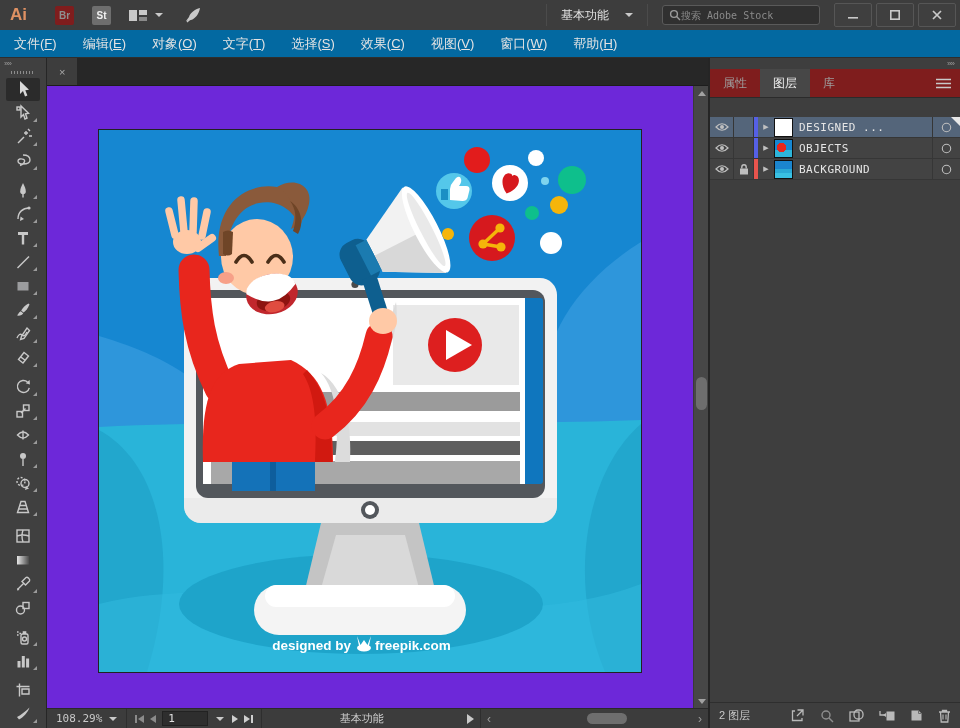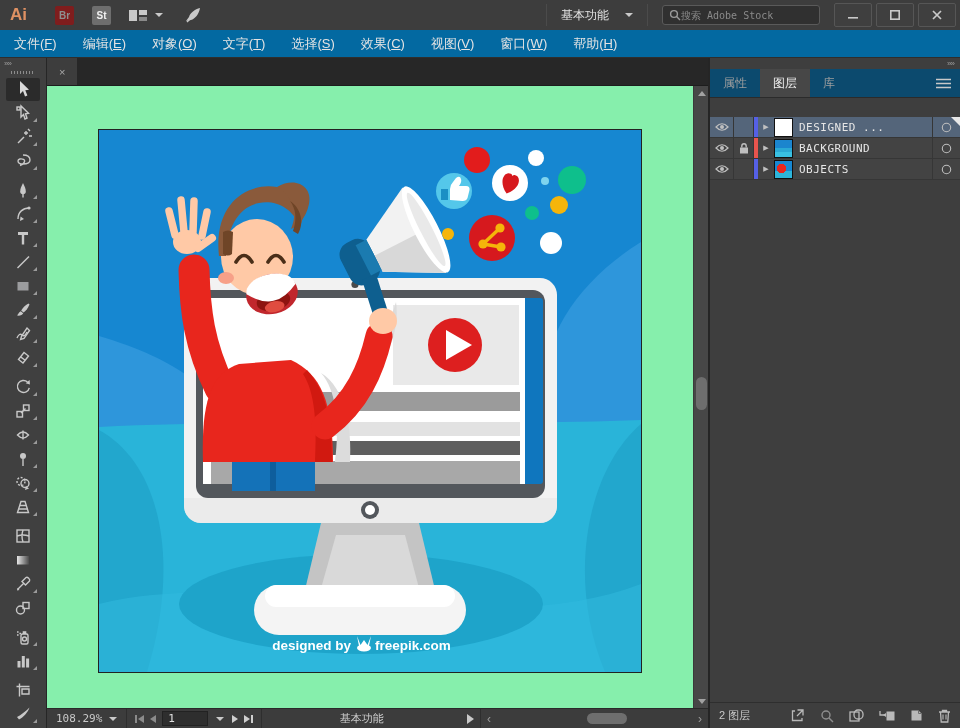--- a/index.html
+++ b/index.html
@@ -48,21 +48,21 @@
   .tool.active .box { background:#2B2B2B; }
   .tool .sub { position:absolute; right:3px; bottom:3px; width:0; height:0;
                border-left:4px solid transparent; border-bottom:4px solid #9B9B9B; }
 
   
   .canvas-col { flex:1; display:flex; flex-direction:column; min-width:0; }
   .tabstrip { height:28px; background:#272727; display:flex; align-items:stretch; border-bottom:1px solid #1D1D1D; }
   .doc-tab { background:#3D3D3D; display:flex; align-items:center; padding:0 12px; gap:14px; color:#DCDCDC;
              font-size:12px; }
   .doc-tab .close { color:#A8A8A8; font-size:11px; }
-  .canvas { flex:1; position:relative; background:#86efac; overflow:hidden; }
+  .canvas { flex:1; position:relative; background:#6d28d9; overflow:hidden; }
   .artboard { position:absolute; left:52px; top:44px; width:542px; height:542px; background:#1687D1;
               box-shadow:0 0 0 1px #222; }
   .artboard svg { display:block; width:100%; height:100%; }
 
   .vscroll { position:absolute; right:0; top:0; bottom:0; width:15px; background:#474747; border-left:1px solid #3A3A3A; }
   .vscroll .arr { position:absolute; left:0; width:15px; height:14px; display:flex; align-items:center; justify-content:center; }
   .vscroll .arr.up { top:0; } .vscroll .arr.down { bottom:0; }
   .tri-up { width:0;height:0;border-left:4px solid transparent;border-right:4px solid transparent;border-bottom:5px solid #A2A2A2;}
   .tri-down { width:0;height:0;border-left:4px solid transparent;border-right:4px solid transparent;border-top:5px solid #A2A2A2;}
   .vthumb { position:absolute; left:2px; width:11px; top:291px; height:33px; background:#6E6E6E; border-radius:6px; }
@@ -83,21 +83,21 @@
   .statustext { flex:1; text-align:center; color:#CDCDCD; }
   .play-r { width:0;height:0;border-top:5px solid transparent;border-bottom:5px solid transparent;border-left:7px solid #C9C9C9; margin:0 6px;}
   .hscroll { width:228px; height:100%; display:flex; align-items:center; position:relative; border-left:1px solid #2E2E2E; }
   .hscroll .hc { color:#9A9A9A; font-size:12px; padding:0 6px; }
   .htrack { flex:1; height:100%; position:relative; }
   .hthumb { position:absolute; top:4px; left:90px; width:40px; height:11px; background:#6E6E6E; border-radius:6px; }
 
   
   .right-panel { width:252px; background:#3E3E3E; border-left:2px solid #252525; display:flex; flex-direction:column; }
   .panel-collapse { height:11px; text-align:right; padding:2px 6px 0 0; font-size:8px; color:#9A9A9A; line-height:8px; letter-spacing:-1px;}
-  .panel-tabs { height:29px; background:#0c4a6e; display:flex; align-items:stretch; border-bottom:1px solid #2B2B2B; }
+  .panel-tabs { height:29px; background:#7f1d1d; display:flex; align-items:stretch; border-bottom:1px solid #2B2B2B; }
   .ptab { padding:0 13px; display:flex; align-items:center; font-size:12px; color:#9E9E9E; }
   .ptab.active { background:#474747; color:#EFEFEF; }
   .panel-menu { margin-left:auto; width:34px; display:flex; align-items:center; justify-content:center; }
 
   .layer-rows { margin-top:19px; }
   .layer-row { height:21px; display:flex; align-items:center; background:#434343; border-bottom:1px solid #363636;
                position:relative; }
   .layer-row.selected { background:#54657A; }
   .layer-row.selected::after { content:''; position:absolute; right:0; top:0;
                border-left:9px solid transparent; border-top:9px solid #E8E8E8; }
@@ -637,54 +637,54 @@
             </svg>
           </span>
         </div>
         <div class="layer-row">
           <span class="cell-eye">
             <svg width="14" height="10" viewBox="0 0 14 10">
               <path d="M1,5 Q7,-1.5 13,5 Q7,11.5 1,5 Z" fill="none" stroke="#BFBFBF" stroke-width="1.2"></path>
               <circle cx="7" cy="5" r="2" fill="#BFBFBF"></circle>
             </svg>
           </span>
-          <span class="cell-lock">
-            <svg width="10" height="11" viewBox="0 0 10 11">
-              <rect x="1" y="4.5" width="8" height="6" fill="#BFBFBF"></rect>
-              <path d="M2.8,4.5 V3 a2.2,2.2 0 0 1 4.4,0 V4.5" fill="none" stroke="#BFBFBF" stroke-width="1.4"></path>
-            </svg>
-          </span>
-          <span class="colorbar" style="background:#E8544D"></span>
-          <span class="cell-chev" style="font-size: 7px;">▶</span>
-          <span class="thumb background"></span>
-          <span class="layer-name">BACKGROUND</span>
-          <span class="cell-target">
-            <svg width="11" height="11" viewBox="0 0 11 11">
-              <circle cx="5.5" cy="5.5" r="4.2" fill="none" stroke="#BDBDBD" stroke-width="1.1"></circle>
-            </svg>
-          </span>
-        </div>
-        <div class="layer-row">
-          <span class="cell-eye">
-            <svg width="14" height="10" viewBox="0 0 14 10">
-              <path d="M1,5 Q7,-1.5 13,5 Q7,11.5 1,5 Z" fill="none" stroke="#BFBFBF" stroke-width="1.2"></path>
-              <circle cx="7" cy="5" r="2" fill="#BFBFBF"></circle>
-            </svg>
-          </span>
           <span class="cell-lock"></span>
           <span class="colorbar" style="background:#5560E6"></span>
           <span class="cell-chev" style="font-size: 7px;">▶</span>
           <span class="thumb artwork"></span>
           <span class="layer-name">OBJECTS</span>
           <span class="cell-target">
             <svg width="11" height="11" viewBox="0 0 11 11">
               <circle cx="5.5" cy="5.5" r="4.2" fill="none" stroke="#BDBDBD" stroke-width="1.1"></circle>
             </svg>
           </span>
         </div>
+        <div class="layer-row">
+          <span class="cell-eye">
+            <svg width="14" height="10" viewBox="0 0 14 10">
+              <path d="M1,5 Q7,-1.5 13,5 Q7,11.5 1,5 Z" fill="none" stroke="#BFBFBF" stroke-width="1.2"></path>
+              <circle cx="7" cy="5" r="2" fill="#BFBFBF"></circle>
+            </svg>
+          </span>
+          <span class="cell-lock">
+            <svg width="10" height="11" viewBox="0 0 10 11">
+              <rect x="1" y="4.5" width="8" height="6" fill="#BFBFBF"></rect>
+              <path d="M2.8,4.5 V3 a2.2,2.2 0 0 1 4.4,0 V4.5" fill="none" stroke="#BFBFBF" stroke-width="1.4"></path>
+            </svg>
+          </span>
+          <span class="colorbar" style="background:#E8544D"></span>
+          <span class="cell-chev" style="font-size: 7px;">▶</span>
+          <span class="thumb background"></span>
+          <span class="layer-name">BACKGROUND</span>
+          <span class="cell-target">
+            <svg width="11" height="11" viewBox="0 0 11 11">
+              <circle cx="5.5" cy="5.5" r="4.2" fill="none" stroke="#BDBDBD" stroke-width="1.1"></circle>
+            </svg>
+          </span>
+        </div>
       </div>
     <div class="panel-fill"></div>
     <div class="panel-footer">
       <span class="layer-count">2 图层</span>
       <span class="pf-icons" id="pf-icons">
           <span>
             <svg width="15" height="15" viewBox="0 0 15 15">
               <path d="M5,3 H2.5 V12.5 H12 V10" fill="none" stroke="#B9B9B9" stroke-width="1.3"></path>
               <path d="M7.5,2 H13 V7.5 M13,2 L7,8" fill="none" stroke="#B9B9B9" stroke-width="1.3"></path>
             </svg>

